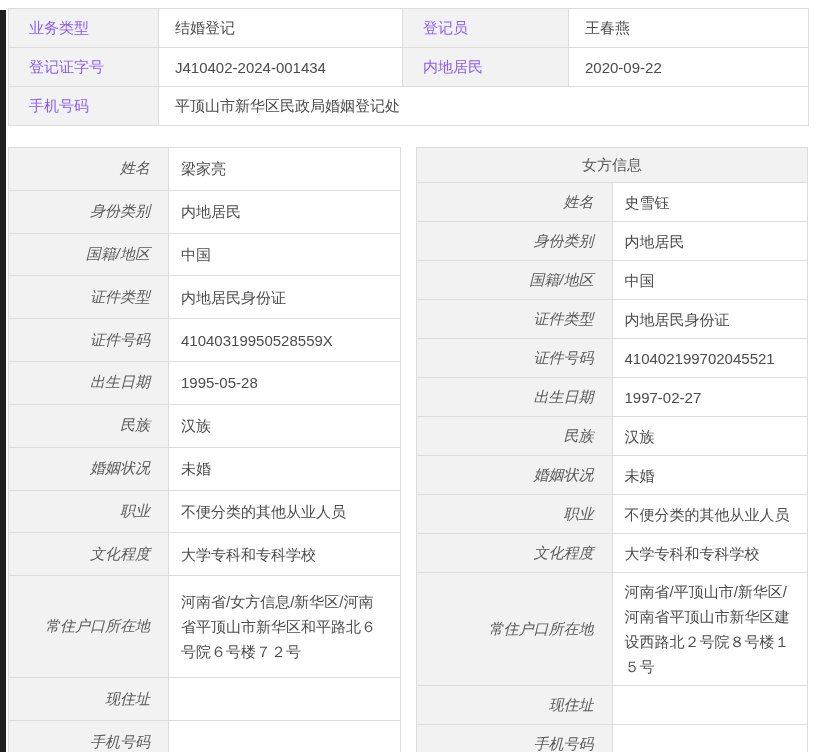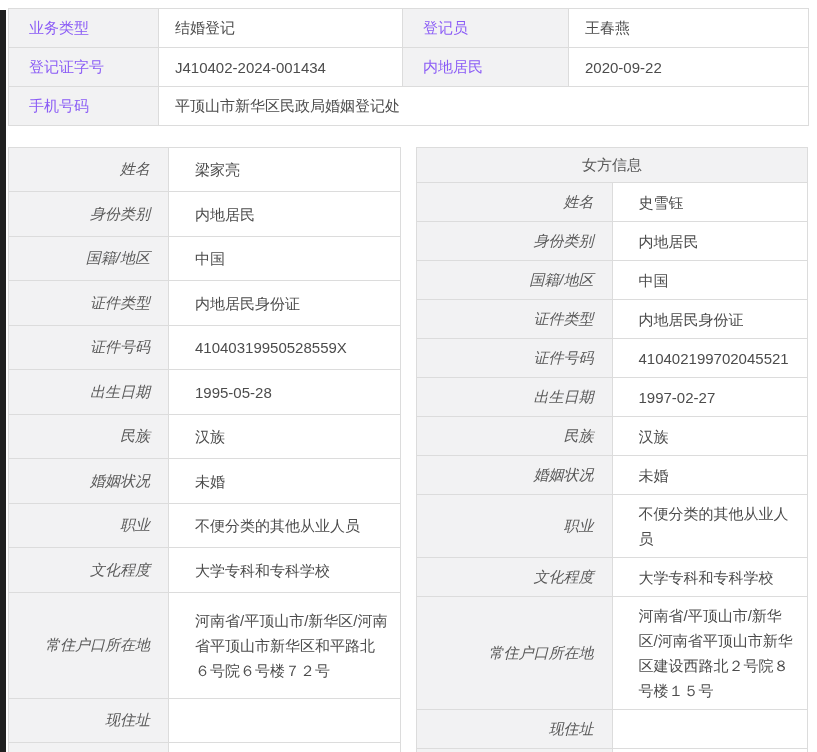--- a/index.html
+++ b/index.html
@@ -70,21 +70,21 @@
     color: #595959;
     text-align: right;
     padding-right: 18px;
     font-style: italic;
   }
   .party-table .val {
     width: 232px;
     background: #ffffff;
     color: #4c4c4c;
     text-align: left;
-    padding: 6px 12px 6px 26px;
+    padding: 6px 12px 6px 12px;
     line-height: 25px;
     word-break: break-all;
   }
   .party-table tr.row td { height: 39px; }
   .party-table tr.tall td { height: 93px; }
 </style>
 </head>
 <body>
 
 <div class="window-edge"></div>
@@ -149,21 +149,21 @@
     <tr class="row">
       <td class="lbl">职业</td>
       <td class="val">不便分类的其他从业人员</td>
     </tr>
     <tr class="row">
       <td class="lbl">文化程度</td>
       <td class="val">大学专科和专科学校</td>
     </tr>
     <tr class="tall">
       <td class="lbl">常住户口所在地</td>
-      <td class="val">河南省/平顶山市/新华区/河南省平顶山市新华区和平路北６号院６号楼７２号</td>
+      <td class="val">河南省/女方信息/新华区/河南省平顶山市新华区和平路北６号院６号楼７２号</td>
     </tr>
     <tr class="row">
       <td class="lbl">现住址</td>
       <td class="val"></td>
     </tr>
     <tr class="row">
       <td class="lbl">手机号码</td>
       <td class="val"></td>
     </tr>
   </tbody>

